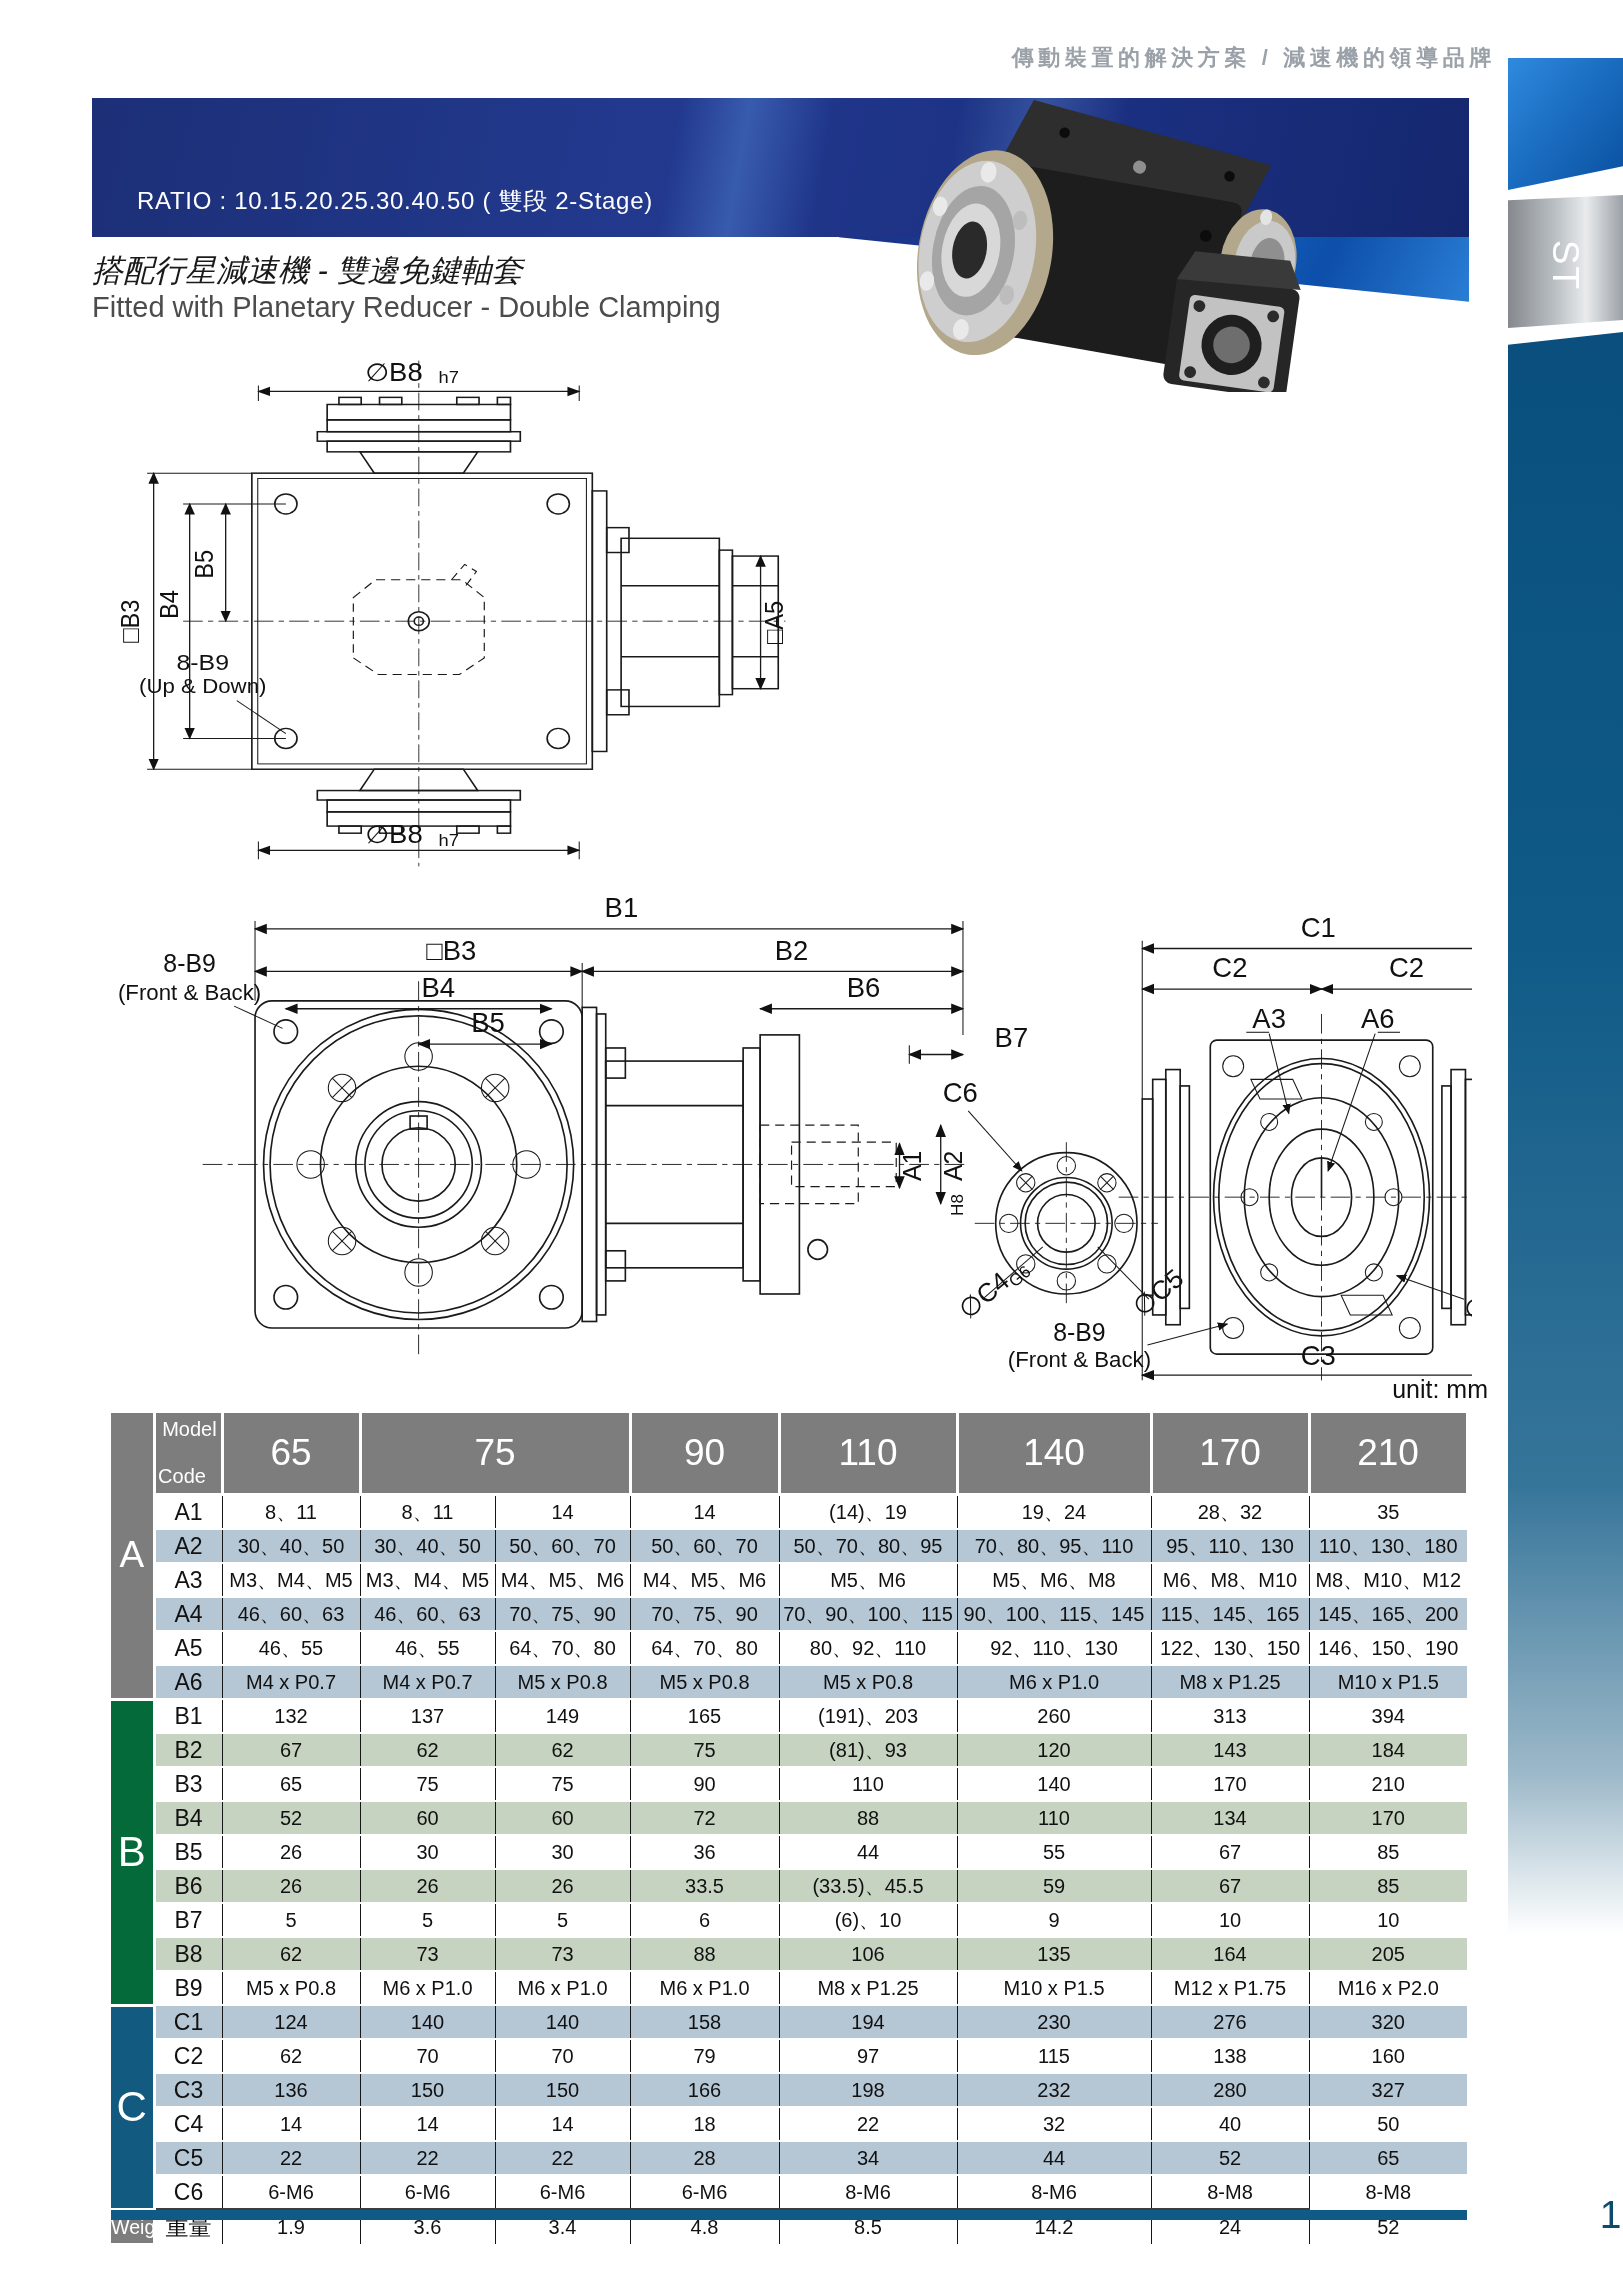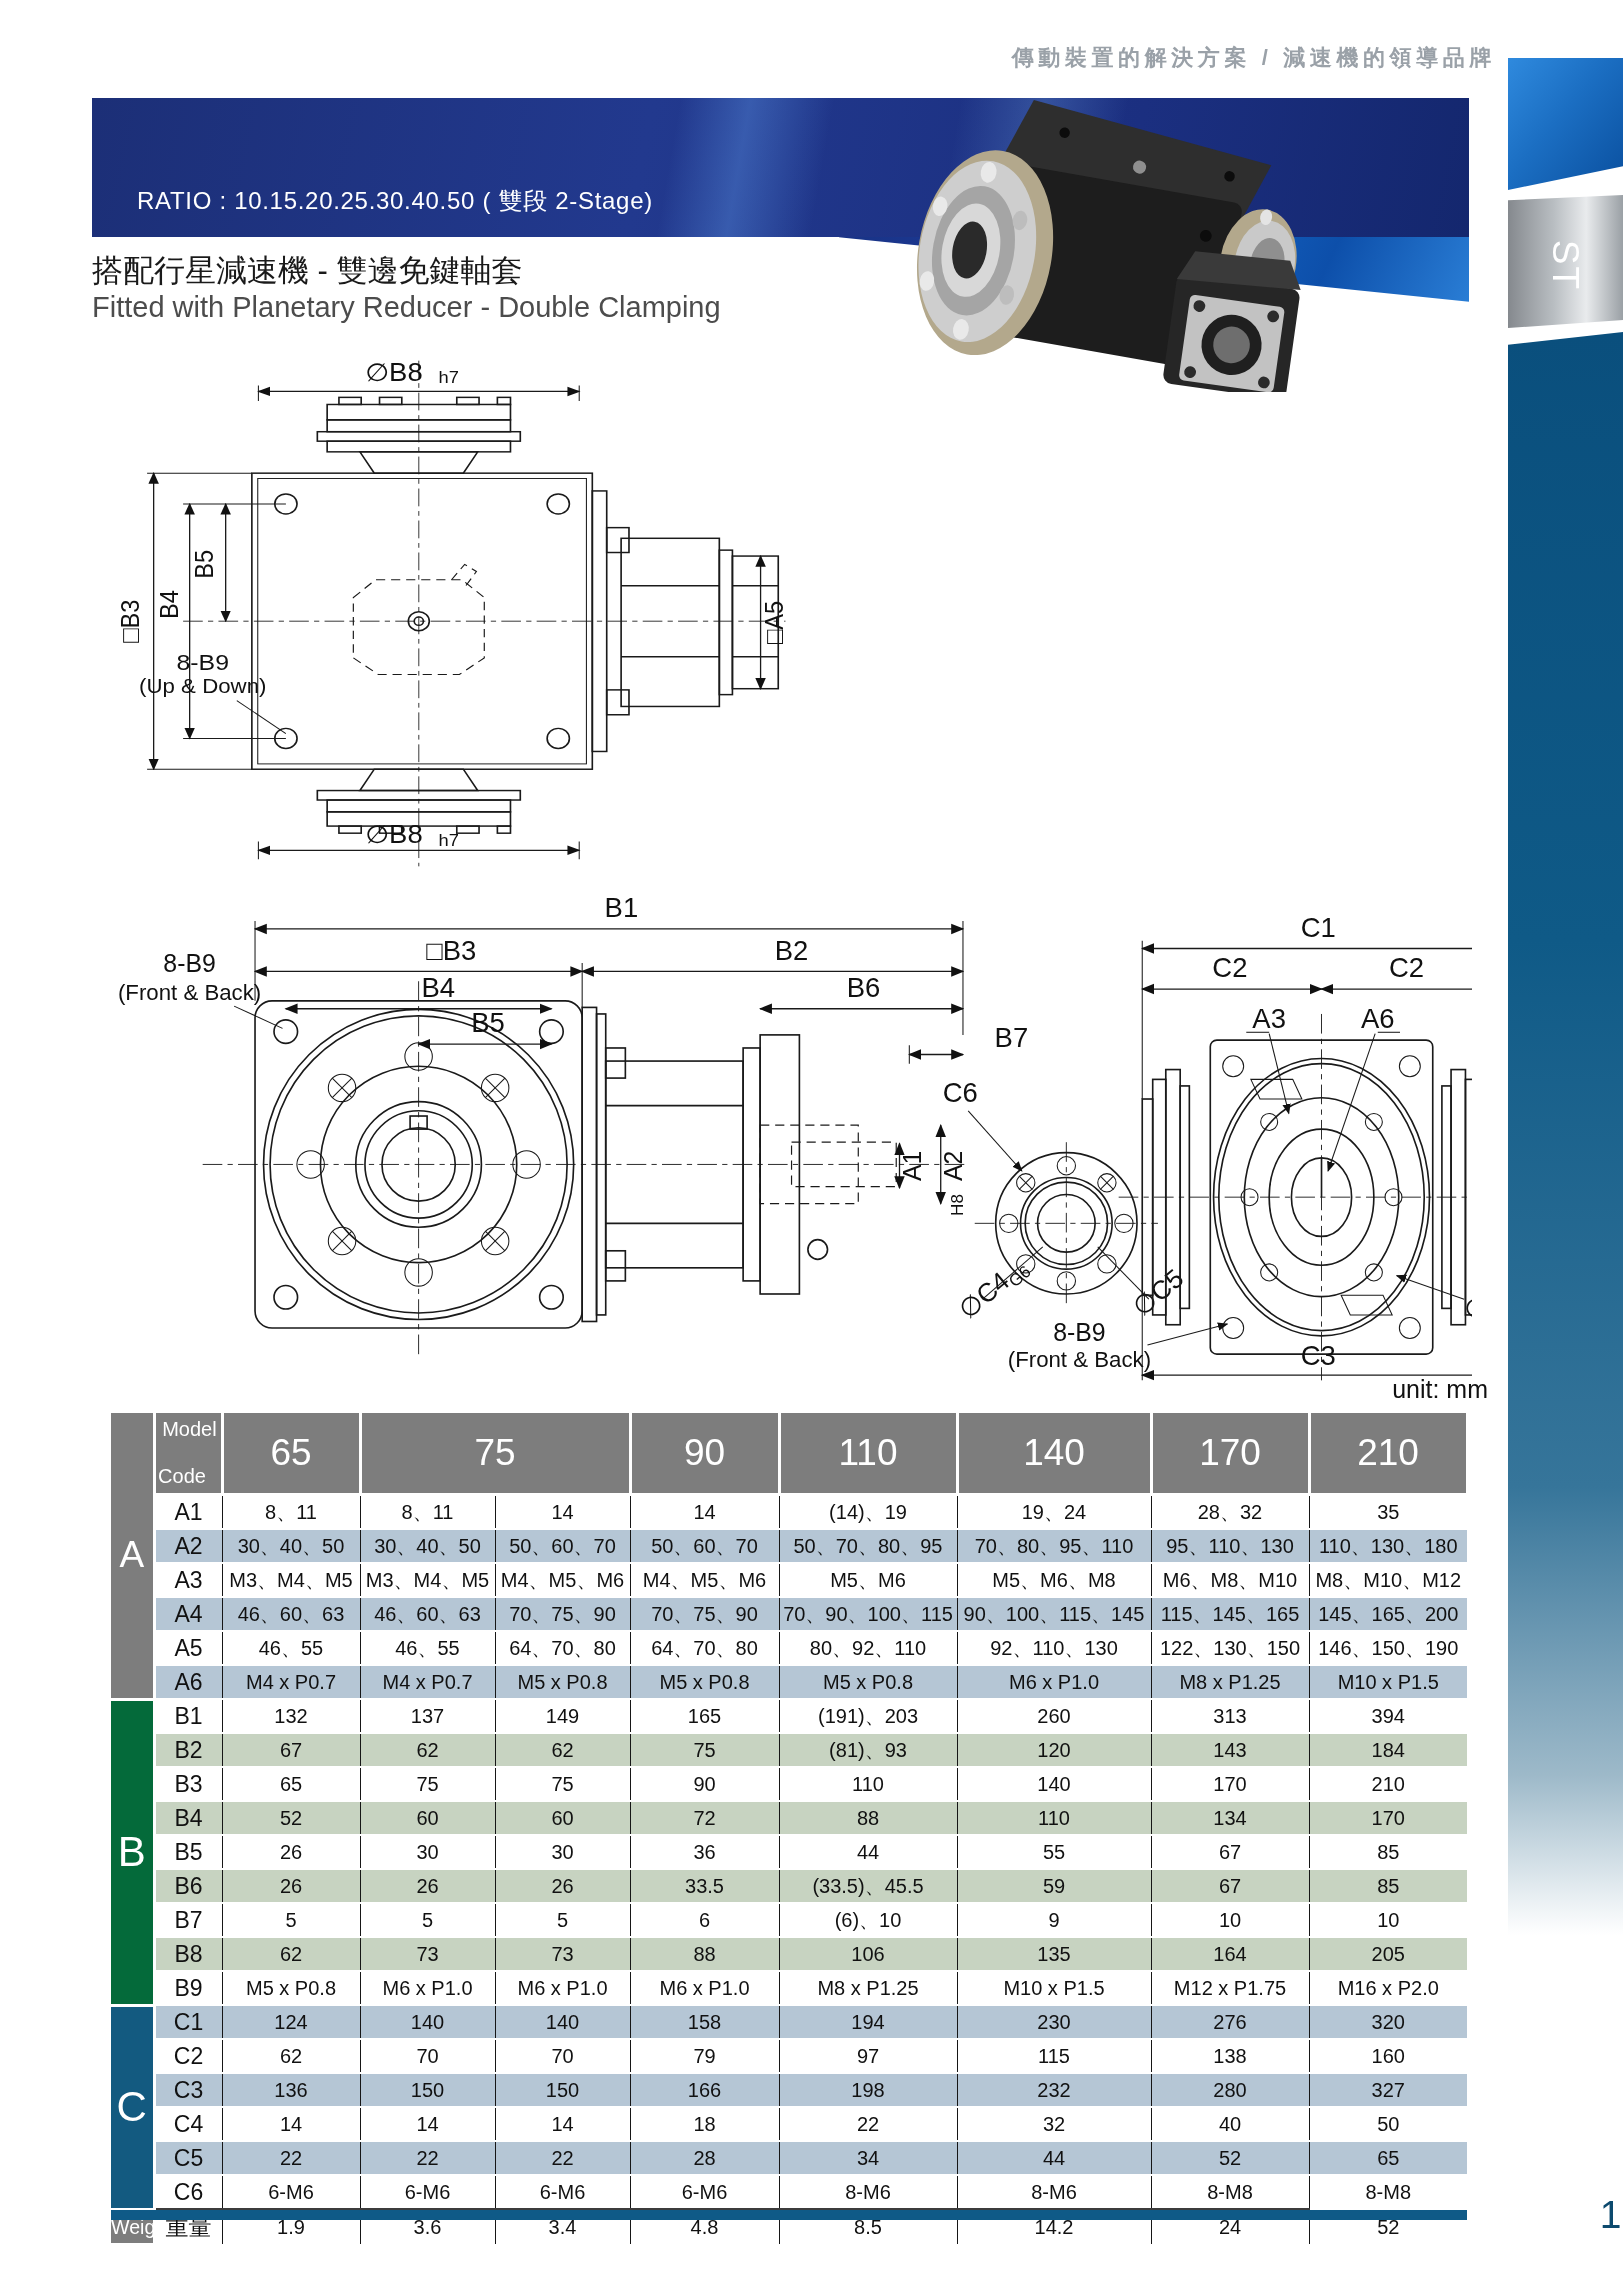--- a/index.html
+++ b/index.html
@@ -28,21 +28,21 @@
      background:linear-gradient(102deg,#1c2f77 0%,#22398e 40%,#1b2f80 75%,#14276e 100%);overflow:hidden;}
   #banner .streaks{position:absolute;inset:0;
      background:linear-gradient(100deg,rgba(110,170,255,0) 42%,rgba(110,175,255,.30) 47%,rgba(30,70,180,0) 53%,
        rgba(110,170,255,0) 62%,rgba(140,200,255,.22) 68%,rgba(110,170,255,0) 74%);}
   #photo-bg{left:839px;top:98px;width:630px;height:268px;
      background:linear-gradient(115deg,#16307f 0%,#1d3a96 30%,#1565c5 55%,#0d4faa 75%,#2f86dd 100%);
      clip-path:polygon(0 0,100% 0,100% 76%,0 52%);}
   #title{left:134px;top:103px;font-size:80px;color:#fff;letter-spacing:0.7px;}
   #ratio{left:137px;top:185px;font-size:24px;color:#fff;letter-spacing:0.7px;}
 
-  #sub-zh{left:92px;top:250px;font-size:31px;color:#1a1a1a;}
+  #sub-zh{left:92px;top:250px;font-size:31px;color:#1a1a1a;font-style:italic;}
   #sub-en{left:92px;top:291px;font-size:29px;color:#4c4c4c;}
 
   svg text{font-family:"Liberation Sans",sans-serif;fill:#111;}
   .ln{stroke:#1a1a1a;stroke-width:2.5;fill:none;}
   .thin{stroke:#1a1a1a;stroke-width:1.6;fill:none;}
   .dim{stroke:#1a1a1a;stroke-width:2;fill:none;}
   .cl{stroke:#1a1a1a;stroke-width:1.4;fill:none;stroke-dasharray:30 8 8 8;}
   .hid{stroke:#1a1a1a;stroke-width:1.8;fill:none;stroke-dasharray:14 9;}
 
   

